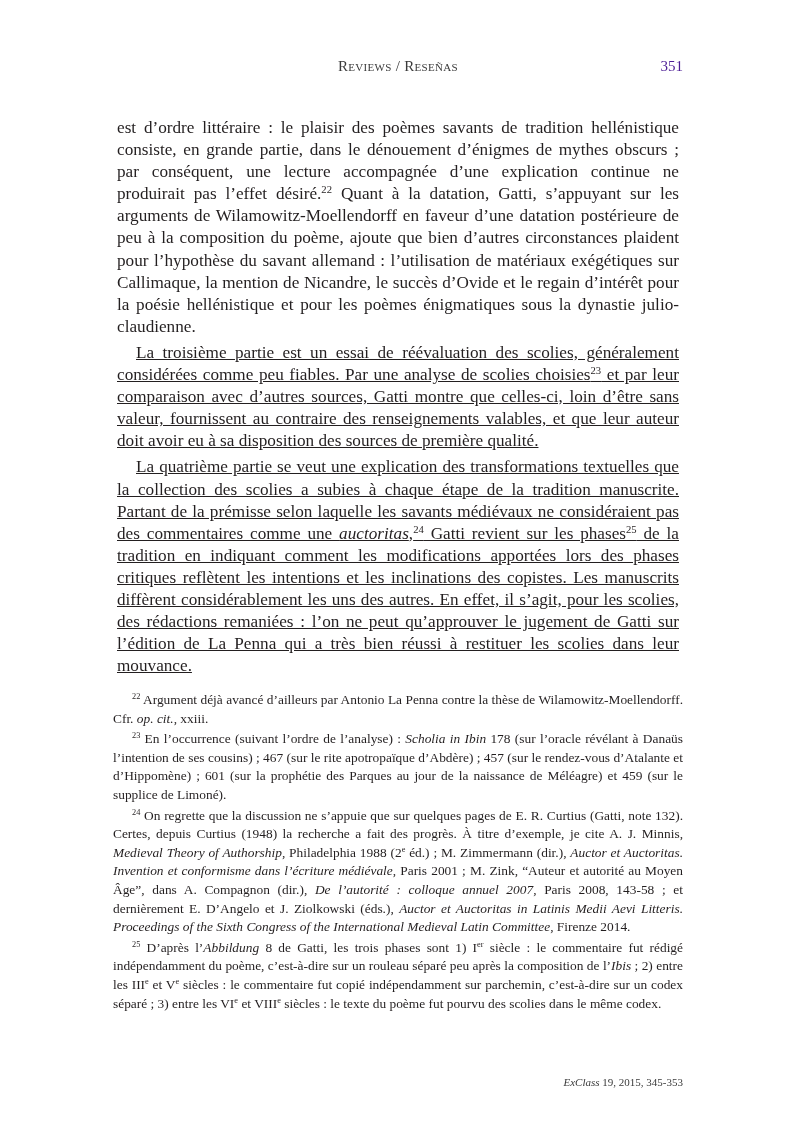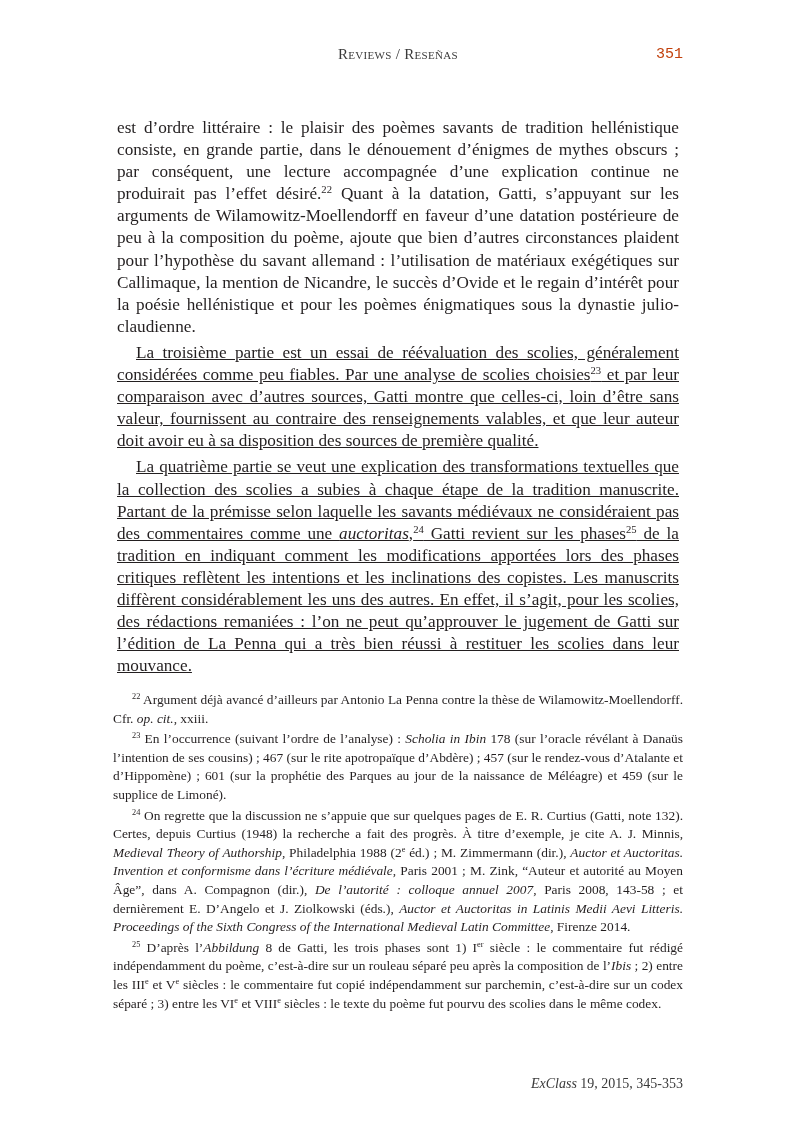--- a/index.html
+++ b/index.html
@@ -1,29 +1,29 @@
 <!DOCTYPE html>
 <html><head>
 <meta charset="utf-8">
 <style>
   html, body { margin: 0; padding: 0; background: #ffffff; }
   body { width: 800px; height: 1129px; position: relative; overflow: hidden;
          font-family: "Liberation Serif", "DejaVu Serif", serif; color: #231f20; }
-  .running-head { position: absolute; top: 46px; left: 113px; width: 570px; height: 22px; }
+  .running-head { position: absolute; top: 58px; left: 113px; width: 570px; height: 22px; }
   .running-title { position: absolute; left: 0; right: 0; text-align: center; font-size: 15px;
                    font-variant: small-caps; letter-spacing: 0.3px; color: #3a3a3a; top: 0; }
-  .page-number { position: absolute; right: 0; top: 0; font-size: 15px; color: #c2410c; font-family: Liberation Mono, monospace; }
+  .page-number { position: absolute; right: 0; top: 0; font-size: 15px; color: #4c1d95; }
   .body-text { position: absolute; top: 113px; left: 113px; width: 570px; }
   .body-text p { margin: 4px; font-size: 17.2px; line-height: 22.1px; text-align: justify; hyphens: none; }
   .body-text p.indent { text-indent: 19px; text-decoration: underline; }
   sup { font-size: 0.62em; line-height: 0; vertical-align: 0.55em; }
   .footnotes { position: absolute; top: 691px; left: 113px; width: 570px; font-family: Liberation Serif, serif; }
   .footnote { margin: 0; font-size: 13.4px; line-height: 18.6px; text-align: justify; text-indent: 19px; }
   .footnote + .footnote { margin-top: 2px; }
-  .footer { position: absolute; top: 1076px; right: 117px; font-size: 14px; color: #3a3a3a; }
+  .footer { position: absolute; top: 1076px; right: 117px; font-size: 11px; color: #3a3a3a; }
   i { font-style: italic; }
 </style>
 </head>
 <body>
 
 <div class="running-head">
   <div class="running-title">Reviews / Reseñas</div>
   <div class="page-number">351</div>
 </div>
 

